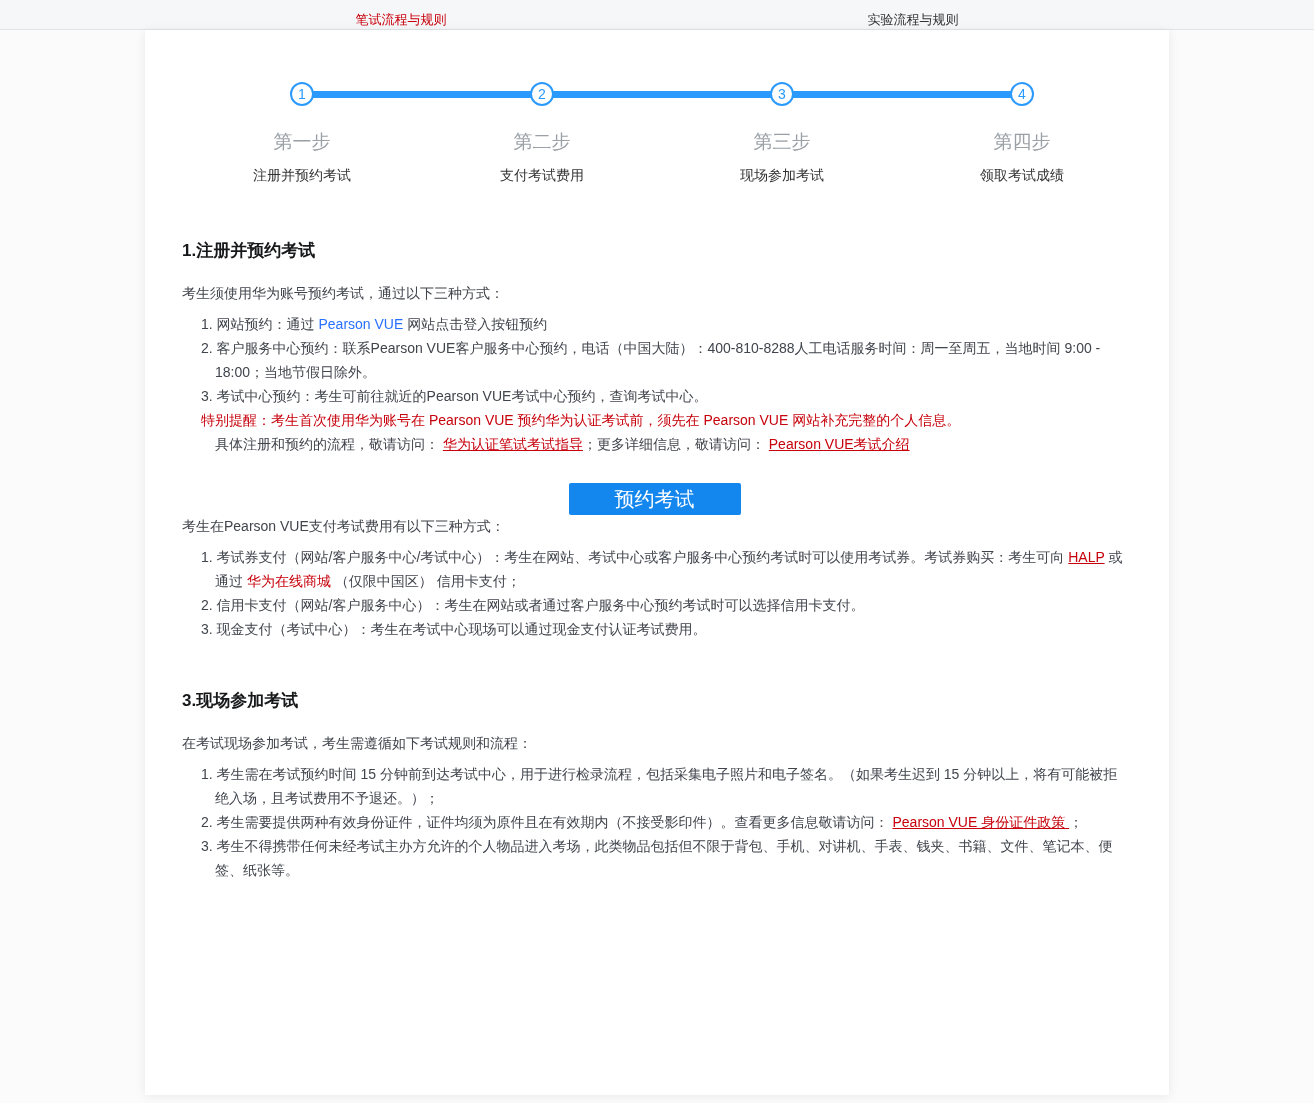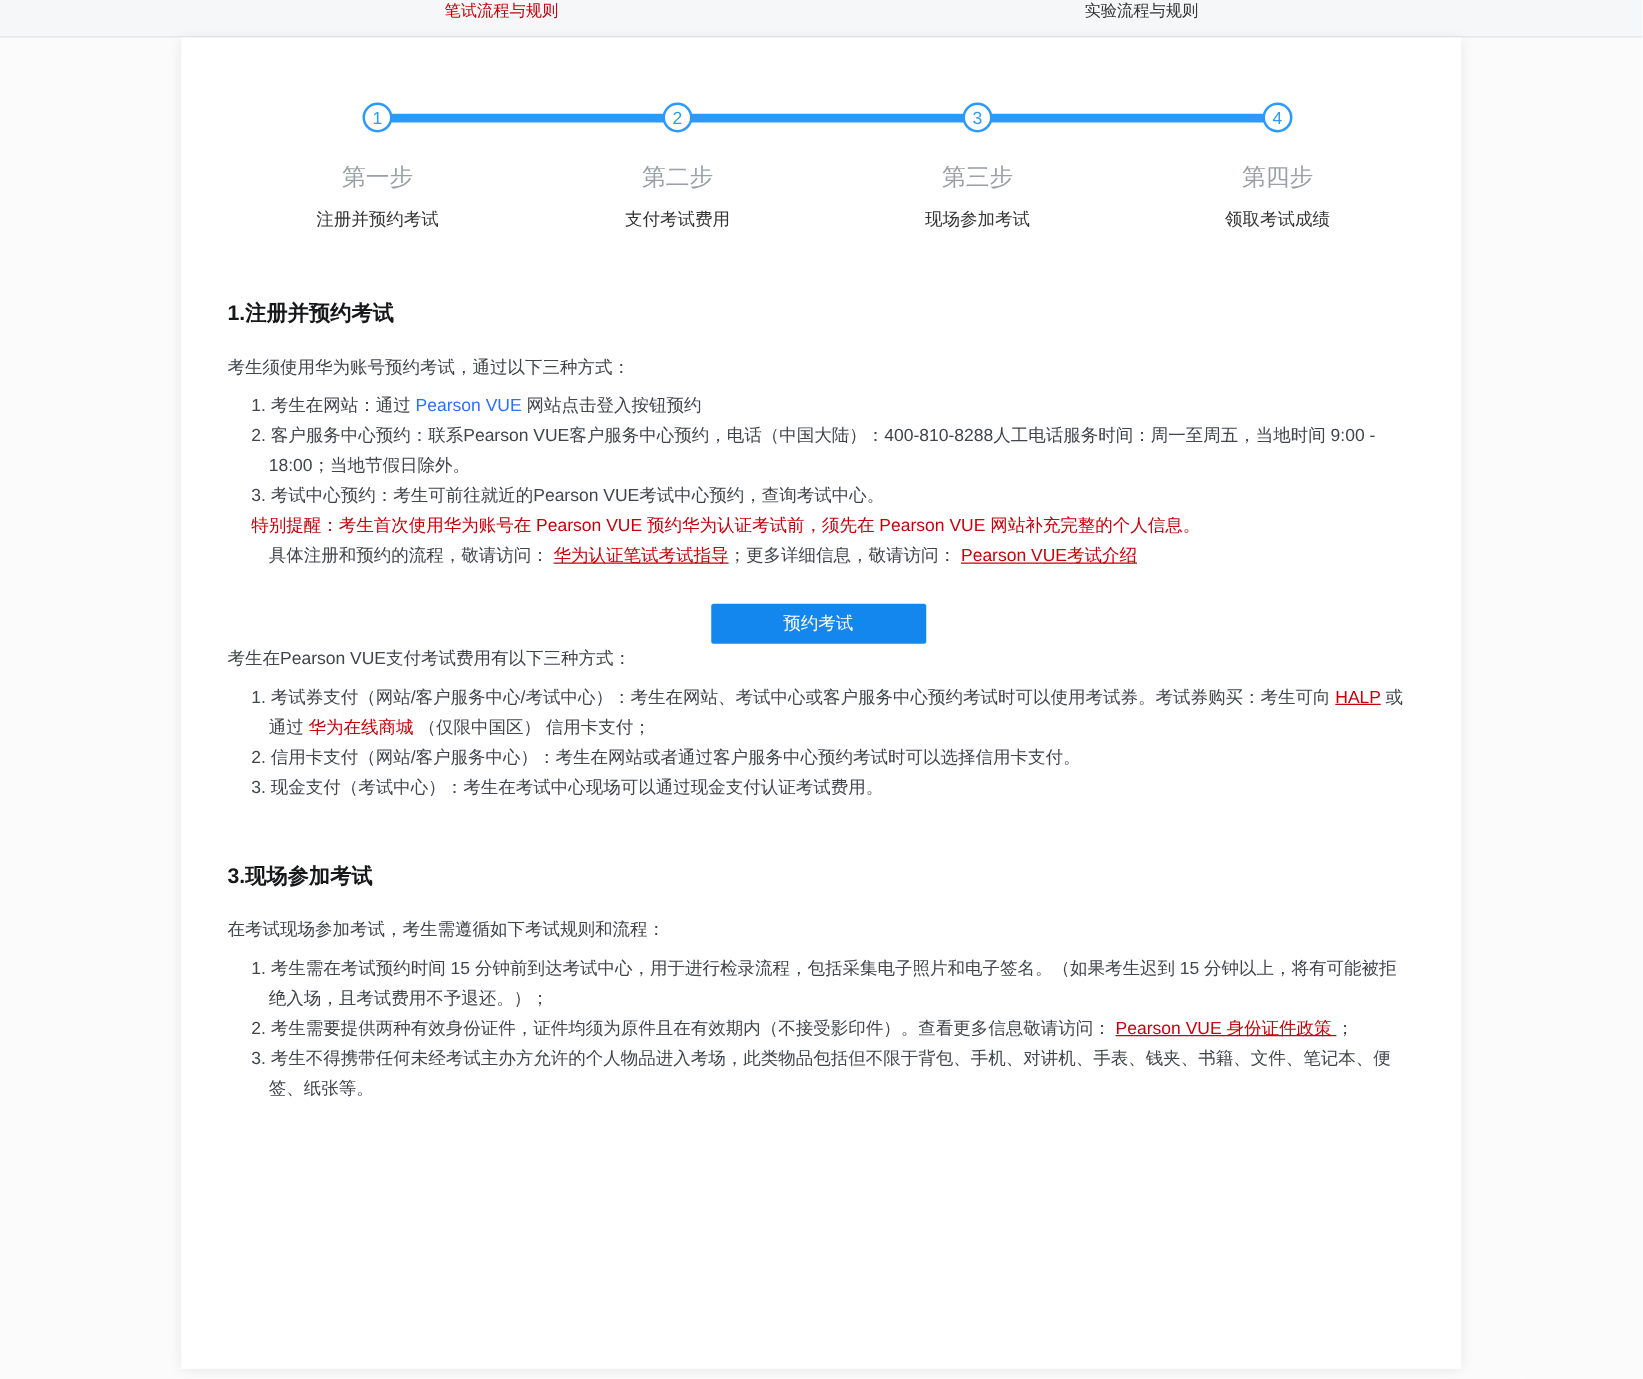--- a/index.html
+++ b/index.html
@@ -19,21 +19,21 @@
   }
   .tabbar-inner {
     width: 1024px;
     margin: 0 auto;
     height: 100%;
     display: flex;
   }
   .tab {
     width: 50%;
     display: flex;
-    align-items: flex-start;
+    align-items: flex-end;
     justify-content: center;
     font-size: 13px;
     color: #333;
     cursor: pointer;
   }
   .tab.active { color: var(--brand-red, #c7000b); }
   
   .card {
     width: 1024px;
     margin: 0 auto;
@@ -143,21 +143,21 @@
   }
   a.red-link.no-underline { text-decoration: none; }
   
   .btn {
     display: block;
     margin: 27px auto 0;
     height: 32px;
     border: none;
     background: var(--accent-blue, #1487ee);
     color: #fff;
-    font-size: 14px;
+    font-size: 20px;
     font-family: inherit;
     cursor: pointer;
     border-radius: 2px;
   }
   .btn.book { width: 172px; }
 </style>
 </head>
 <body>
 
 <div class="tabbar">
@@ -198,21 +198,21 @@
       </div>
     </div>
   </div>
 
   <div class="sections">
 
     <div class="section first">
       <h2>1.注册并预约考试</h2>
       <p class="intro">考生须使用华为账号预约考试，通过以下三种方式：</p>
       <ol class="rules">
-        <li><span>考生在网站：通过 </span><a class="blue-link">Pearson VUE</a><span> 网站点击登入按钮预约</span></li>
+        <li><span>网站预约：通过 </span><a class="blue-link">Pearson VUE</a><span> 网站点击登入按钮预约</span></li>
         <li>客户服务中心预约：联系Pearson VUE客户服务中心预约，电话（中国大陆）：400-810-8288人工电话服务时间：周一至周五，当地时间 9:00 - 18:00；当地节假日除外。</li>
         <li>考试中心预约：考生可前往就近的Pearson VUE考试中心预约，查询考试中心。</li>
       </ol>
       <div class="notice-line">特别提醒：考生首次使用华为账号在 Pearson VUE 预约华为认证考试前，须先在 Pearson VUE 网站补充完整的个人信息。</div>
       <div class="guide-line">
         <span>具体注册和预约的流程，敬请访问： </span><a class="red-link">华为认证笔试考试指导</a><span>；更多详细信息，敬请访问： </span><a class="red-link">Pearson VUE考试介绍</a>
       </div>
       <button class="btn book">预约考试</button>
     </div>
 

